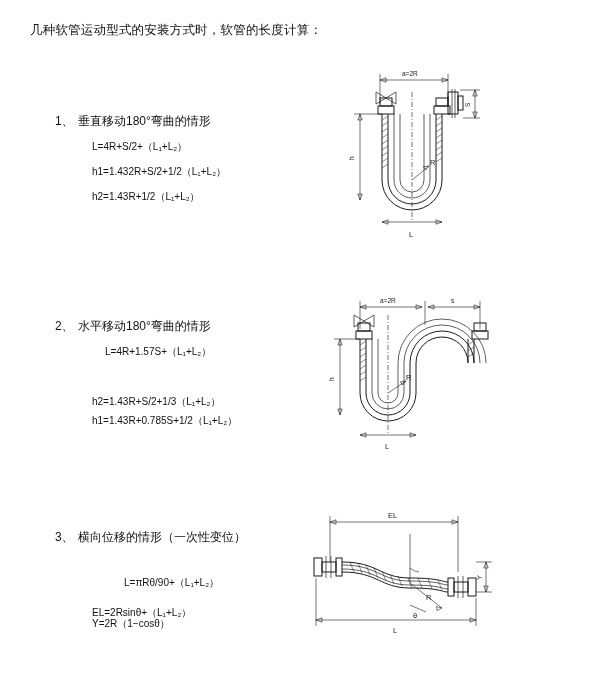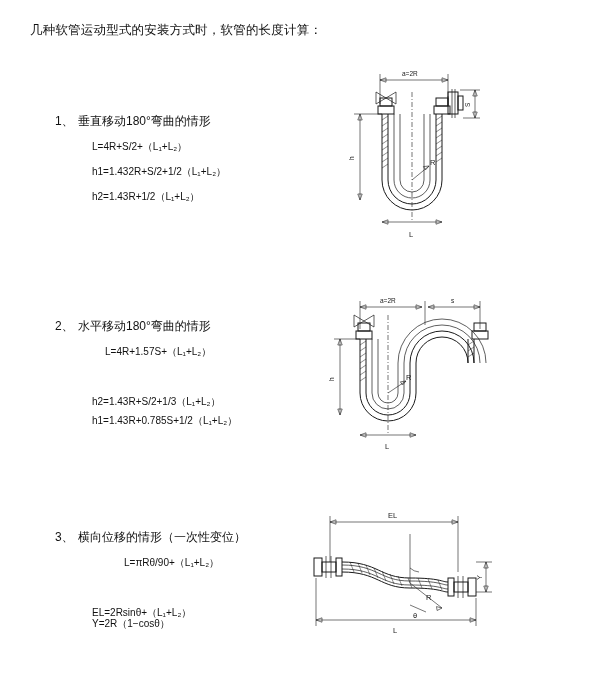--- a/index.html
+++ b/index.html
@@ -213,21 +213,21 @@
         <path class="dim" d="M50 150 l6 -2.2 l0 4.4 z" fill="#1a1a1a"></path>
         <path class="dim" d="M106 150 l-6 -2.2 l0 4.4 z" fill="#1a1a1a"></path>
         <text class="dimtxt-b" x="75" y="164">L</text>
       </svg>
     </div>
   </div>
 
   <div class="section">
     <div class="sec-title" style="left:55px; top:529px;">3、</div>
     <div class="sec-title" style="left:78px; top:529px;">横向位移的情形（一次性变位）</div>
-    <div class="formula" style="left:92px; top:556px;padding-left:32px;">L=πRθ/90+（L₁+L₂）</div>
+    <div class="formula" style="left:92px; top:576px;padding-left:32px;">L=πRθ/90+（L₁+L₂）</div>
     <div class="formula" style="left:92px; top:581px;margin-top:36px;">Y=2R（1−cosθ）</div>
     <div class="formula" style="left:92px; top:606px;">EL=2Rsinθ+（L₁+L₂）</div>
 
     <div class="fig" style="left:300px; top:500px;text-decoration:underline;">
       <svg width="200" height="135" viewBox="0 0 200 135">
 
         <line class="dim" x1="30" y1="22" x2="158" y2="22"></line>
         <path class="dim" d="M30 22 l6 -2.2 l0 4.4 z" fill="#1a1a1a"></path>
         <path class="dim" d="M158 22 l-6 -2.2 l0 4.4 z" fill="#1a1a1a"></path>
         <text class="dimtxt-b" x="88" y="18">EL</text>

